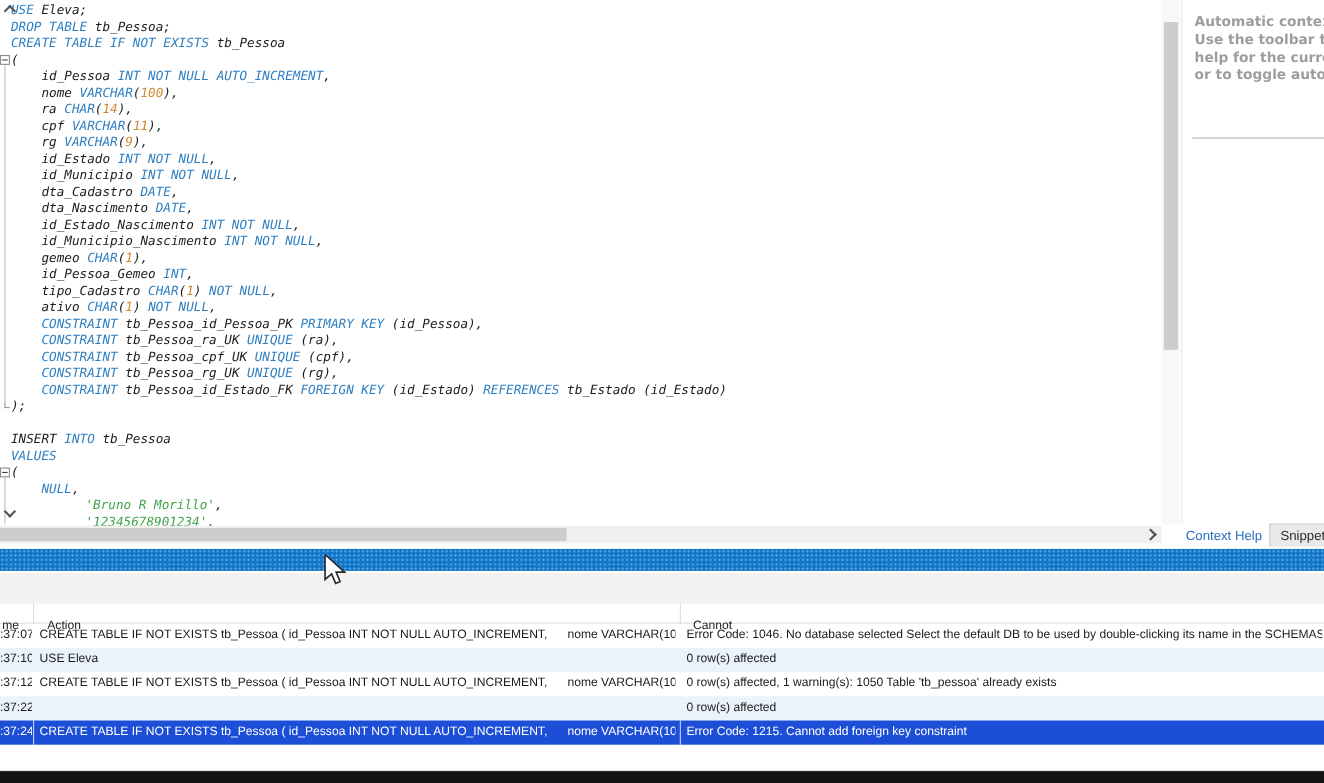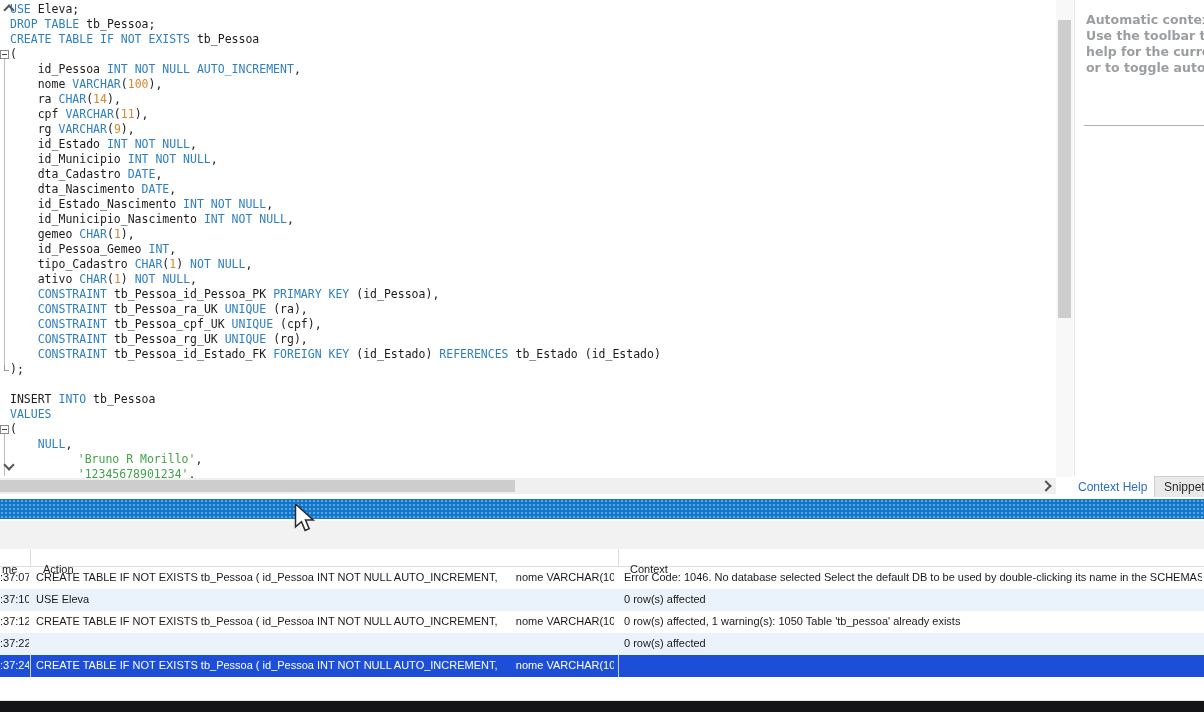--- a/index.html
+++ b/index.html
@@ -5,21 +5,21 @@
   * { margin:0; padding:0; box-sizing:border-box; }
   html,body { width:1204px; height:712px; overflow:hidden; background:#fff;
               font-family:"Liberation Sans", sans-serif; }
   .abs { position:absolute; }
   #stage { position:relative; width:1204px; height:712px; background:#fff; }
 
   
   #editor { left:0; top:0; width:1056px; height:478px; background:#fff; overflow:hidden; }
   #gutter { left:0; top:0; width:10px; height:478px; }
   #code-lines { left:10px; top:2px; right:0; font-family:"DejaVu Sans Mono", monospace;
-                font-size:11.5px; line-height:15px; white-space:pre; }
+                font-size:11.5px; line-height:15px; white-space:pre;font-style:italic; }
   .cl { height:15px; }
   .sy-k { color:#2e7fc1; }
   .sy-n { color:#cf8a33; }
   .sy-s { color:#43a24a;margin-left:40px; }
   .sy-p { color:#1b1b1b; }
   .fold-box { position:absolute; left:0; width:9px; height:9px; border:1px solid #8a8a8a;
               background:#fff; z-index:3; }
   .fold-box::after { content:""; position:absolute; left:1px; top:3px; width:5px; height:1px;
                      background:#444; }
   .fold-elbow { position:absolute; left:4px; width:5px; height:6px;
@@ -125,30 +125,30 @@
   <div id="splitter" class="abs"></div>
 
   <div id="out-header" class="abs">
     
   </div>
 
   <div id="grid" class="abs">
     <div id="grid-header">
       <span class="hdr-cell" style="left:2px">me</span>
       <span class="hdr-cell" style="left:43px">Action</span>
-      <span class="hdr-cell" style="left:630px">Context</span>
+      <span class="hdr-cell" style="left:630px">Cannot</span>
       <span class="col-line" style="left:30px;  height:18px"></span>
       <span class="col-line" style="left:618px; height:18px"></span>
     </div>
     <div id="grid-rows">
         <div class="orow" style="top: 18px;"><div class="ocell c-time">:37:07</div><div class="ocell c-action">CREATE TABLE IF NOT EXISTS tb_Pessoa ( id_Pessoa INT NOT NULL AUTO_INCREMENT,      nome VARCHAR(10...</div><div class="ocell c-msg">Error Code: 1046. No database selected Select the default DB to be used by double-clicking its name in the SCHEMAS li...</div></div>
         <div class="orow alt" style="top: 40px;"><div class="ocell c-time">:37:10</div><div class="ocell c-action">USE Eleva</div><div class="ocell c-msg">0 row(s) affected</div></div>
         <div class="orow" style="top: 62px;"><div class="ocell c-time">:37:12</div><div class="ocell c-action">CREATE TABLE IF NOT EXISTS tb_Pessoa ( id_Pessoa INT NOT NULL AUTO_INCREMENT,      nome VARCHAR(10...</div><div class="ocell c-msg">0 row(s) affected, 1 warning(s): 1050 Table 'tb_pessoa' already exists</div></div>
         <div class="orow alt" style="top: 84px;"><div class="ocell c-time">:37:22</div><div class="ocell c-msg">0 row(s) affected</div></div>
-        <div class="orow sel" style="top: 106px;"><div class="ocell c-time">:37:24</div><div class="ocell c-action">CREATE TABLE IF NOT EXISTS tb_Pessoa ( id_Pessoa INT NOT NULL AUTO_INCREMENT,      nome VARCHAR(10...</div><div class="vdiv" style="left: 30px;"></div><div class="vdiv" style="left: 618px;"></div></div>
+        <div class="orow sel" style="top: 106px;"><div class="ocell c-time">:37:24</div><div class="ocell c-action">CREATE TABLE IF NOT EXISTS tb_Pessoa ( id_Pessoa INT NOT NULL AUTO_INCREMENT,      nome VARCHAR(10...</div><div class="ocell c-msg">Error Code: 1215. Cannot add foreign key constraint</div><div class="vdiv" style="left: 30px;"></div><div class="vdiv" style="left: 618px;"></div></div>
       </div>
   </div>
 
   <div id="bottom-line" class="abs"></div>
   <div id="bottom-bar" class="abs">
     
   </div>
 
   <svg id="cursor" class="abs" viewBox="0 0 16 20">
     <path d="M1 0 L1 15.2 L5 11.8 L7.4 17.6 L10.1 16.4 L7.7 10.7 L12.8 10.7 Z" fill="#ffffff" stroke="#2a2a2a" stroke-width="1"></path>

